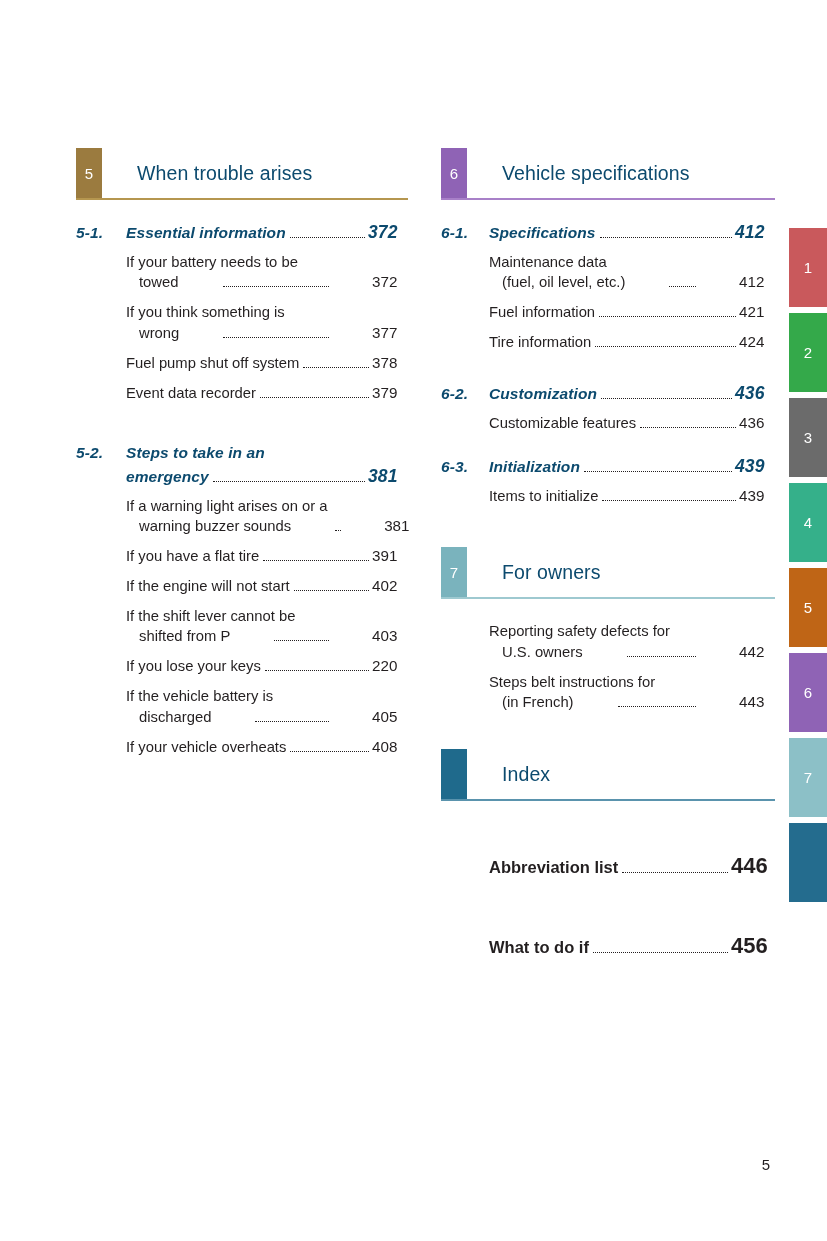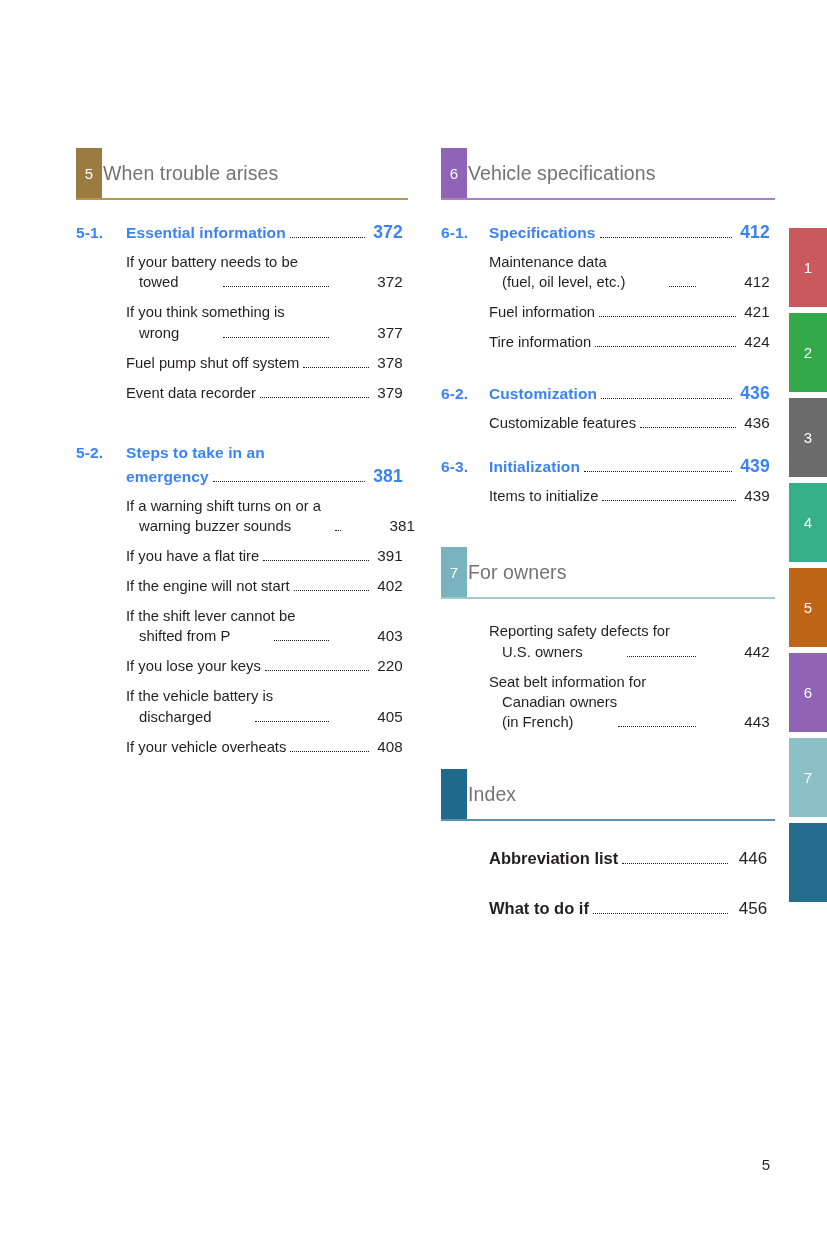--- a/index.html
+++ b/index.html
@@ -47,43 +47,44 @@
     height: 50px;
     display: flex;
     align-items: center;
     justify-content: center;
     color: #ffffff;
     font-size: 15px;
     font-weight: 400;
     flex: 0 0 auto;
   }
   .chapter-title {
-    padding-left: 1px;
+    padding-left: 35px;
     font-size: 19.5px;
     font-weight: 400;
     letter-spacing: 0.1px;
-    color: #737373;
+    color: #0c4a6e;
     text-align: right;
   }
   .chapter-rule {
     height: 2px;
     width: 100%;
   }
 
   
   .section {
     margin-top: 22px;
   }
   .sec-head {
     display: flex;
     align-items: baseline;
     font-size: 15.5px;
     font-weight: bold;
     letter-spacing: 0.1px;
-    color: #3b82f6;
+    color: #0c4a6e;
+    font-style: italic;
   }
   .sec-head .sec-no {
     flex: 0 0 auto;
     width: 50px;
   }
   .sec-head .sec-body {
     flex: 1 1 auto;
     display: flex;
     align-items: baseline;
     min-width: 0;
@@ -97,21 +98,21 @@
 
   .dots {
     flex: 1 1 auto;
     border-bottom: 1.6px dotted #231f20;
     margin: 0 3px 4px 4px;
     min-width: 6px;
     height: 0;
   }
   .pg {
     flex: 0 0 auto;
-    text-align: center;
+    text-align: left;
     white-space: nowrap;
   }
   .sec-head .pg { font-size: 17.5px; font-weight: bold; min-width: 40px; }
 
   .entry {
     margin-top: 9px;
     padding-left: 50px;
     font-size: 14.8px;
     font-weight: 400;
     color: #231f20;
@@ -125,21 +126,21 @@
   .entry .txt { white-space: nowrap; }
   .entry .pg { font-size: 15.2px; min-width: 36px; }
   .entry .dots { border-bottom-width: 1.4px; }
 
   
   .col-right .entry { padding-left: 48px; }
   .col-right .sec-head .sec-no { width: 48px; }
 
   
   .entry.big { font-size: 16.5px; font-weight: bold; margin-top: 26px; }
-  .entry.big .pg { font-size: 17px; font-weight: normal; min-width: 44px; }
+  .entry.big .pg { font-size: 22px; font-weight: bold; min-width: 44px; margin-top: 24px; }
 
   
   .tabs {
     position: absolute;
     right: 0;
     top: 228px;
     width: 38px;
   }
   .tab {
     width: 38px;
@@ -233,21 +234,21 @@
           <span class="line2" style="margin-top:4px;">
             <span class="sec-title">emergency</span>
             <span class="dots"></span>
             <span class="pg">381</span>
           </span>
         </span>
       </div>
 
       <div class="entry">
         <div class="row">
-            <span class="txt">If a warning shift turns on or a</span>
+            <span class="txt">If a warning light arises on or a</span>
           </div>
         <div class="row indent">
           <span class="txt">warning buzzer sounds</span>
           <span class="dots"></span>
           <span class="pg">381</span>
         </div>
       </div>
 
       <div class="entry">
         <div class="row">
@@ -404,24 +405,21 @@
         </div>
       <div class="row indent">
         <span class="txt">U.S. owners</span>
         <span class="dots"></span>
         <span class="pg">442</span>
       </div>
     </div>
 
     <div class="entry">
       <div class="row">
-          <span class="txt">Seat belt information for</span>
-        </div>
-      <div class="row indent">
-          <span class="txt">Canadian owners</span>
+          <span class="txt">Steps belt instructions for</span>
         </div>
       <div class="row indent">
         <span class="txt">(in French)</span>
         <span class="dots"></span>
         <span class="pg">443</span>
       </div>
     </div>
 
     <div class="chapter" style="margin-top:36px;">
       <div class="chapter-bar">

